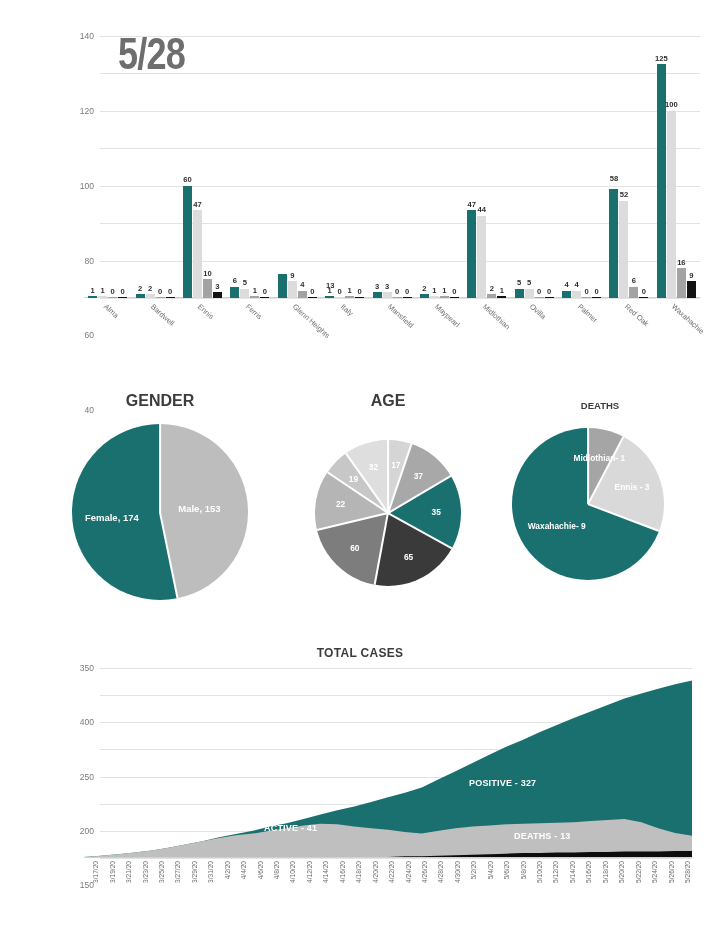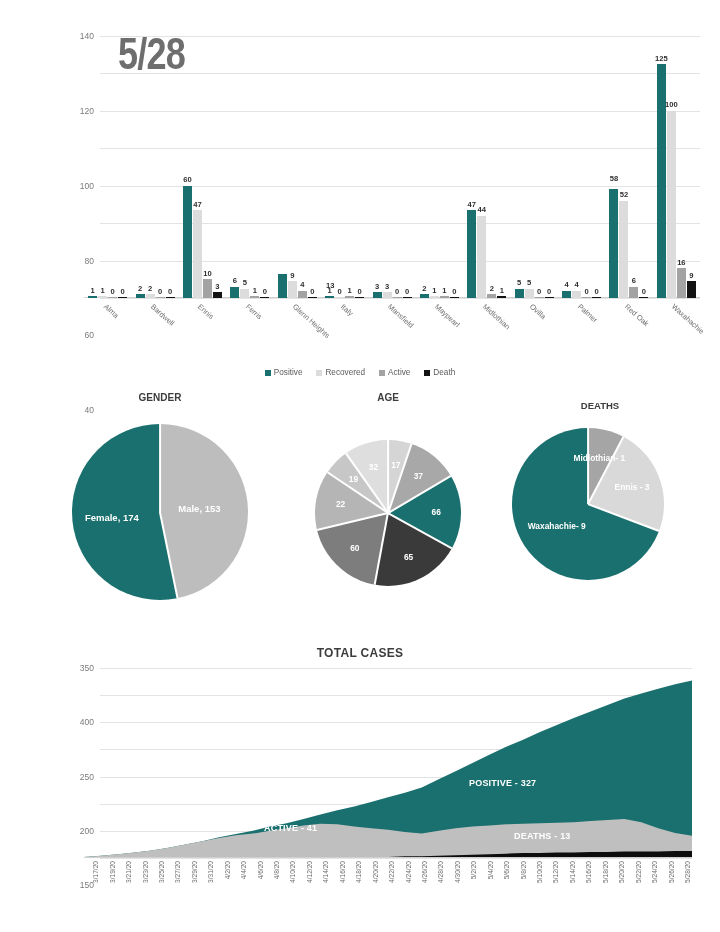--- a/index.html
+++ b/index.html
@@ -59,21 +59,21 @@
   .legend{
     display:flex;justify-content:center;align-items:center;gap:14px;
     font-size:8.2px;color:#5a5a5a;
   }
   .legend .li{display:flex;align-items:center;gap:3px;}
   .swatch{width:6px;height:6px;display:inline-block;}
   #bar-legend{position:absolute;left:0;right:0;top:368px;}
 
   
   #pie-section{position:relative;width:720px;height:250px;}
-  .pie-title{position:absolute;font-size:10px;font-weight:bold;color:#3c3c3c;
+  .pie-title{position:absolute;font-size:16px;font-weight:bold;color:#3c3c3c;
     text-align:center;width:200px;}
   .pie{position:absolute;border-radius:50%;}
   .pielabel{
     position:absolute;font-size:9.5px;font-weight:bold;color:#ffffff;
     white-space:nowrap;transform:translate(-50%,-50%);pointer-events:none;
   }
   .pielabel.sm{font-size:8.4px;}
 
   
   #area-section{position:relative;width:720px;height:290px;}
@@ -394,38 +394,20 @@
         <div class="xlab">Ovilla</div>
       </div>
       <div class="xcell">
         <div class="xlab">Palmer</div>
       </div>
       <div class="xcell">
         <div class="xlab">Red Oak</div>
       </div>
       <div class="xcell">
         <div class="xlab">Waxahachie</div>
-      </div>
-    </div>
-  <div id="bar-legend" class="legend">
-      <div class="li">
-        <span class="swatch" style="background: rgb(25, 112, 110);"></span>
-        <span>Positive</span>
-      </div>
-      <div class="li">
-        <span class="swatch" style="background: rgb(220, 220, 220);"></span>
-        <span>Recovered</span>
-      </div>
-      <div class="li">
-        <span class="swatch" style="background: rgb(163, 163, 163);"></span>
-        <span>Active</span>
-      </div>
-      <div class="li">
-        <span class="swatch" style="background: rgb(19, 19, 19);"></span>
-        <span>Death</span>
       </div>
     </div>
 </section>
 
 <section id="pie-section">
   <div class="pie-title" style="left:60px;top:0px;">GENDER</div>
   <div class="pie-title" style="left:288px;top:0px;">AGE</div>
   <div class="pie-title" style="left:500px;top:8px;font-size:9.5px;">DEATHS</div>
 
   <div id="gender-pie" class="pie" style="left: 72px; top: 32px; width: 176px; height: 176px; background: conic-gradient(rgb(189, 189, 189) 0deg, rgb(189, 189, 189) 168.44deg, rgb(25, 112, 110) 168.44deg, rgb(25, 112, 110) 360deg);">
@@ -446,21 +428,21 @@
       <div style="position:absolute;left:50%;top:50%;width:2.2px;height:50%;background:#fff;transform-origin:top center;transform:translate(-50%,0) rotate(180deg);"></div>
       <div style="position:absolute;left:50%;top:50%;width:2.2px;height:50%;background:#fff;transform-origin:top center;transform:translate(-50%,0) rotate(207.69230769230768deg);"></div>
       <div style="position:absolute;left:50%;top:50%;width:2.2px;height:50%;background:#fff;transform-origin:top center;transform:translate(-50%,0) rotate(290.7692307692308deg);"></div>
     </div>
 
   <div id="pie-labels">
       <div class="pielabel" style="left: 199.399px; top: 116.012px;">Male, 153</div>
       <div class="pielabel" style="left: 111.846px; top: 124.874px;">Female, 174</div>
       <div class="pielabel sm" style="left: 395.834px; top: 73.4612px;">17</div>
       <div class="pielabel sm" style="left: 418.375px; top: 83.6008px;">37</div>
-      <div class="pielabel sm" style="left: 436.175px; top: 120.306px;">66</div>
+      <div class="pielabel sm" style="left: 436.175px; top: 120.306px;">35</div>
       <div class="pielabel sm" style="left: 408.606px; top: 164.551px;">65</div>
       <div class="pielabel sm" style="left: 354.843px; top: 155.957px;">60</div>
       <div class="pielabel sm" style="left: 340.579px; top: 112.482px;">22</div>
       <div class="pielabel sm" style="left: 353.525px; top: 87.3432px;">19</div>
       <div class="pielabel sm" style="left: 373.42px; top: 75.079px;">32</div>
       <div class="pielabel sm" style="left: 599.277px; top: 66.2492px;">Midlothian- 1</div>
       <div class="pielabel sm" style="left: 632.058px; top: 95.291px;">Ennis - 3</div>
       <div class="pielabel sm" style="left: 556.727px; top: 133.586px;">Waxahachie- 9</div>
     </div>
 

